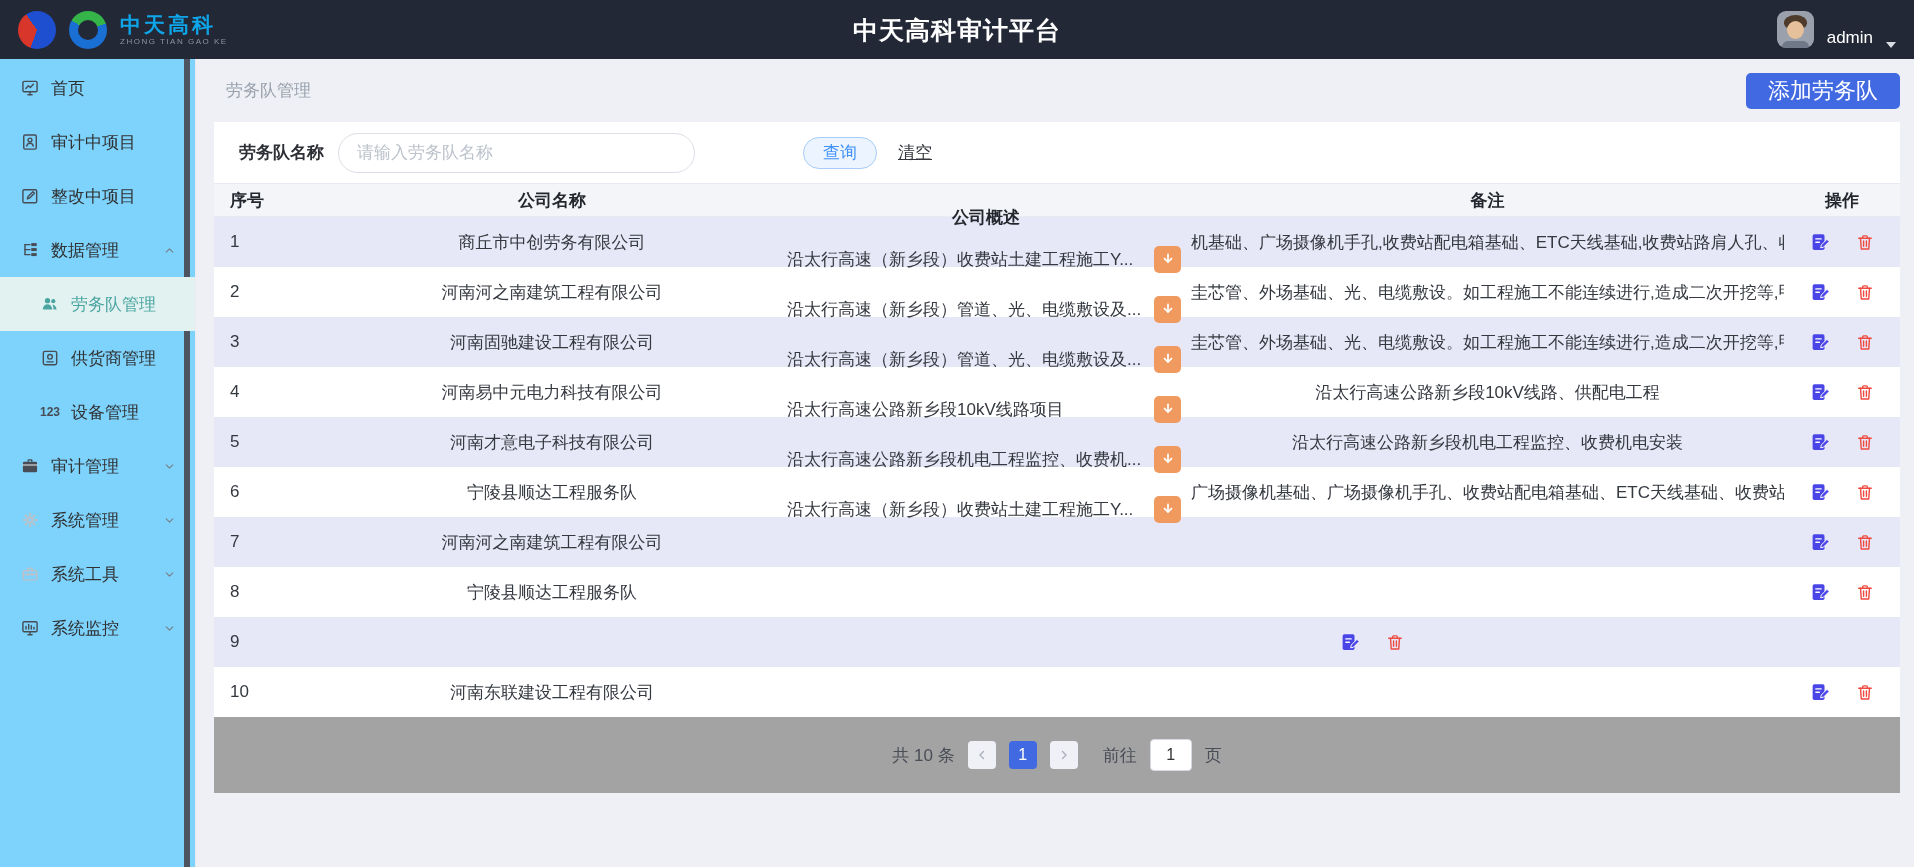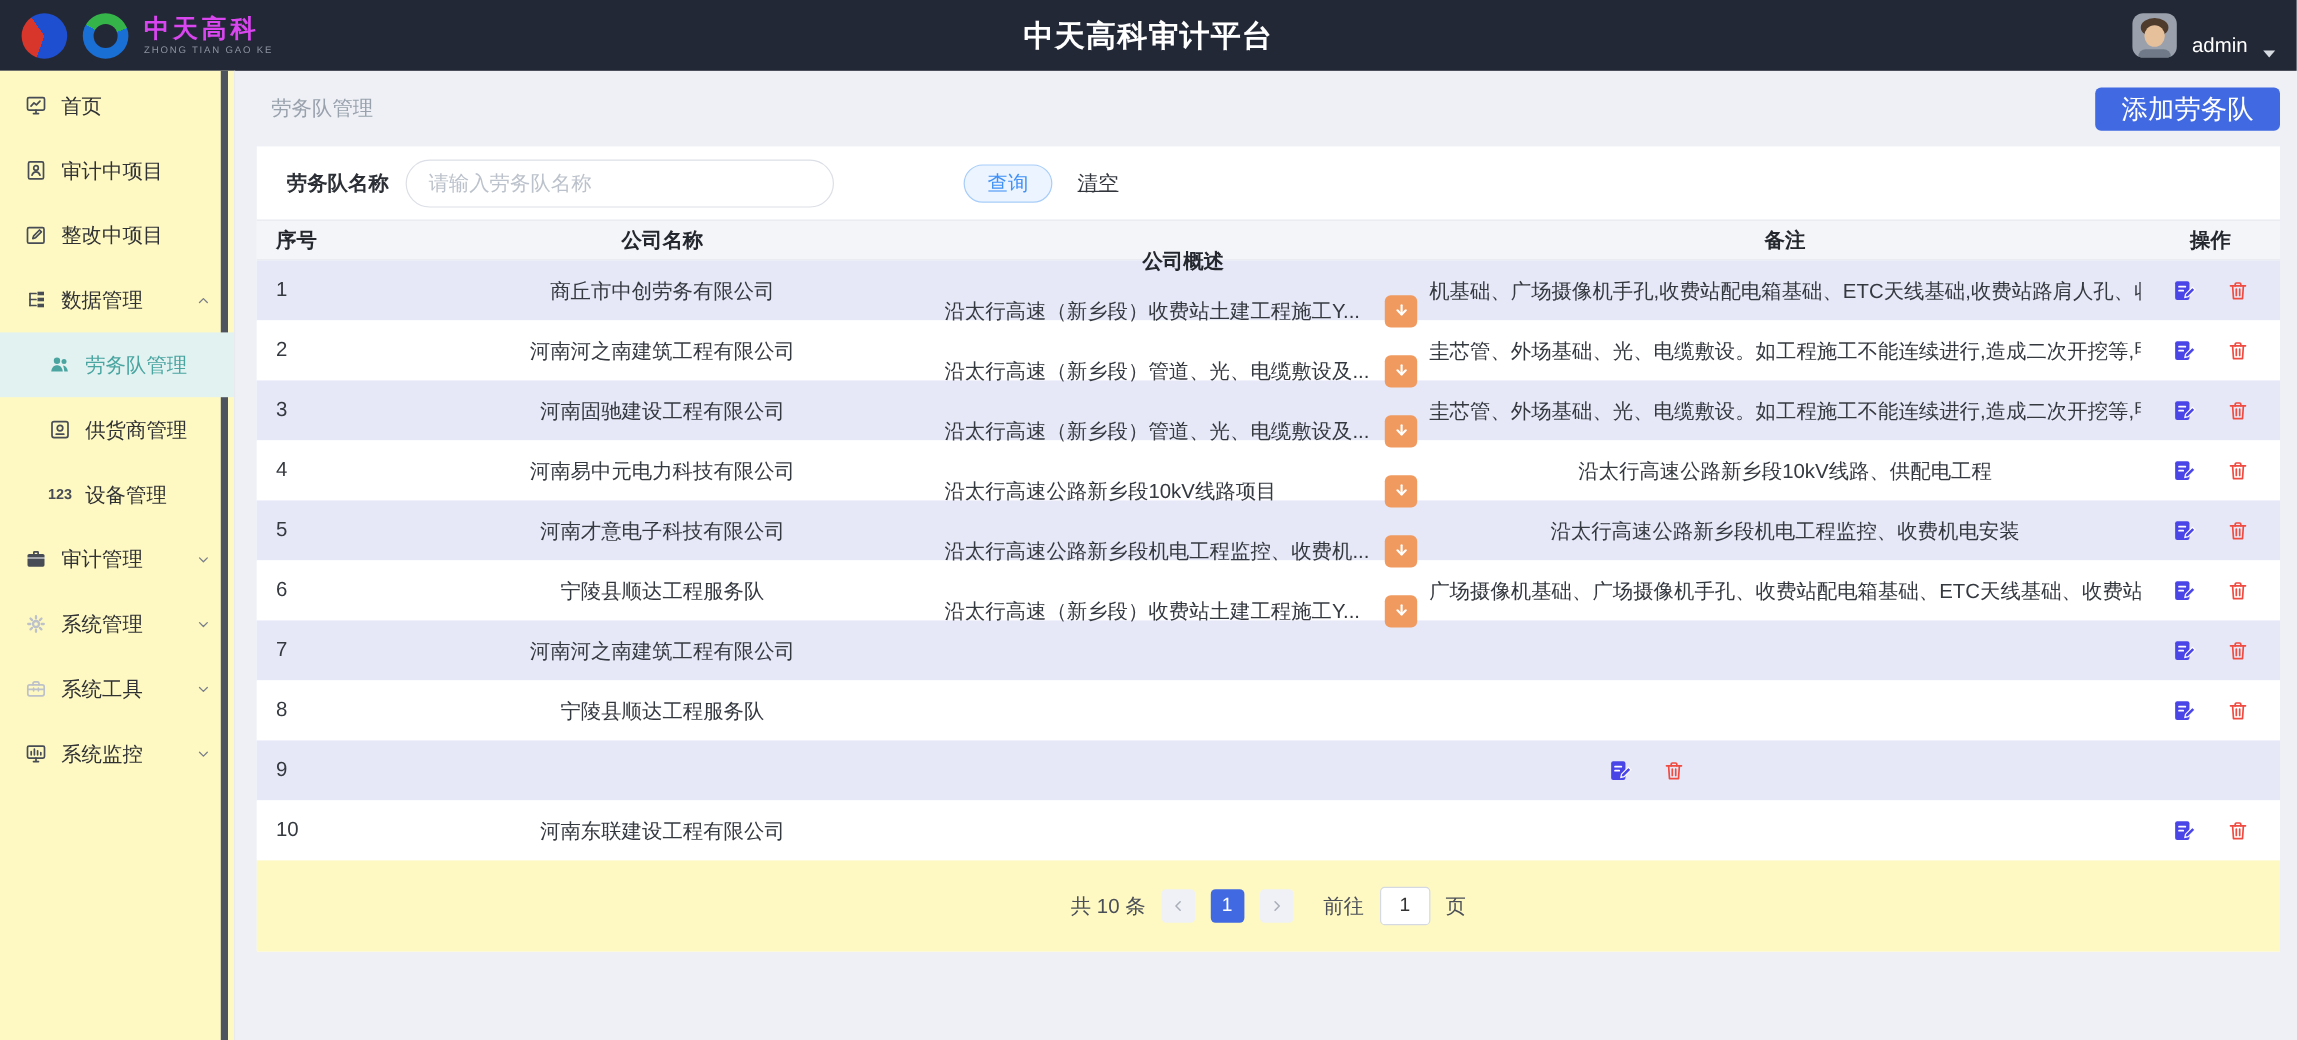--- a/index.html
+++ b/index.html
@@ -8,39 +8,39 @@
 
   
   .app-header { height:59px; background:#232836; display:flex; align-items:center;
     padding:0 18px; position:relative; }
   .logo-group { display:flex; align-items:center; gap:13px; }
   .logo-a { width:38px; height:38px; border-radius:50%;
     background:conic-gradient(from 200deg,#d8352b 0 125deg,#1e4fd0 125deg 360deg); }
   .logo-b { width:38px; height:38px; border-radius:50%; position:relative;
     background:conic-gradient(from 130deg,#1a6fd4 0 170deg,#35b44a 170deg 300deg,#1a6fd4 300deg); }
   .logo-b::after { content:""; position:absolute; inset:9px; border-radius:50%; background:#232836; }
-  .brand-cn { color:#d946ef; font-size:21px; font-weight:bold; letter-spacing:3px; line-height:1.1; }
+  .brand-cn { color:#0ea5e9; font-size:21px; font-weight:bold; letter-spacing:3px; line-height:1.1; }
   .brand-en { color:#8d93a0; font-size:8px; letter-spacing:1.5px; }
   .app-title { position:absolute; left:50%; top:50%; transform:translate(-50%,-50%);
     color:#fff; font-size:25px; font-weight:bold; letter-spacing:1px; white-space:nowrap; }
   .user-menu { margin-left:auto; display:flex; align-items:flex-end; gap:13px; cursor:pointer; }
   .avatar { width:37px; height:37px; border-radius:9px; background:#9aa1ac; position:relative; overflow:hidden; }
   .avatar .hair { position:absolute; top:4px; left:7px; width:23px; height:15px;
     border-radius:50% 50% 45% 45%; background:#4e3b2c; }
   .avatar .face { position:absolute; top:10px; left:10px; width:17px; height:18px;
     border-radius:50%; background:#e6c09a; }
   .avatar .body { position:absolute; bottom:0; left:5px; right:5px; height:7px;
     border-radius:6px 6px 0 0; background:#6f7988; }
   .user-name { color:#fff; font-size:17px; }
   .caret-down { width:0; height:0; border-left:5px solid transparent;
     border-right:5px solid transparent; border-top:6px solid #d7dbe2; }
 
   
   .layout { display:flex; height:808px; }
-  .sidebar { width:196px; background:#fef9c3; position:relative;
+  .sidebar { width:196px; background:#7dd3fc; position:relative;
     border-right:1px solid #e8eaef; padding-top:2px; flex:none; }
   .side-rail { position:absolute; top:0; right:5px; width:6px; bottom:0; background:#4e5360; }
   .side-item { height:54px; display:flex; align-items:center; padding-left:19px;
     cursor:pointer; color:#303133; font-size:17px; position:relative; }
   .side-item.sub { padding-left:39px; }
   .side-item .mi { width:22px; height:22px; display:flex; align-items:center;
     justify-content:center; color:#474c55; flex:none; }
   .side-item.muted .mi { color:#bdc1c9; }
   .side-item .lbl { margin-left:10px; white-space:nowrap; }
   .side-item.active { background:#e2f2f1; color:#4aa5a1; }
@@ -80,21 +80,21 @@
   .ov-cell { display:flex; align-items:center; }
   .ov-text { flex:1; text-align:left; white-space:nowrap; overflow:hidden; }
   .dl-btn { width:27px; height:27px; border-radius:5px; background:#f09a60; display:flex;
     align-items:center; justify-content:center; margin-right:4px; flex:none; cursor:pointer; }
   .rm-cell { white-space:nowrap; overflow:hidden; }
   .rm-center { text-align:center; }
   .act-cell { display:flex; justify-content:center; gap:24px; align-items:center; }
   .icon-btn { cursor:pointer; display:flex; }
 
   
-  .pager { height:76px; background:#fef9c3; display:flex; align-items:center;
+  .pager { height:76px; background:#a3a3a3; display:flex; align-items:center;
     justify-content:center; gap:13px; font-size:17px; color:#4a4e57; }
   .pg-btn { width:28px; height:28px; border-radius:4px; background:#f0f1f7; display:flex;
     align-items:center; justify-content:center; cursor:pointer; }
   .pg-active { width:28px; height:28px; border-radius:4px; background:#4169e1; color:#fff;
     display:flex; align-items:center; justify-content:center; font-size:16px; cursor:pointer; }
   .goto-label { margin-left:12px; }
   .goto-input { width:42px; height:32px; border:1px solid #d5d9e2; border-radius:4px;
     text-align:center; font-size:16px; color:#333; outline:none; background:#fff; }
 </style>
 </head>

